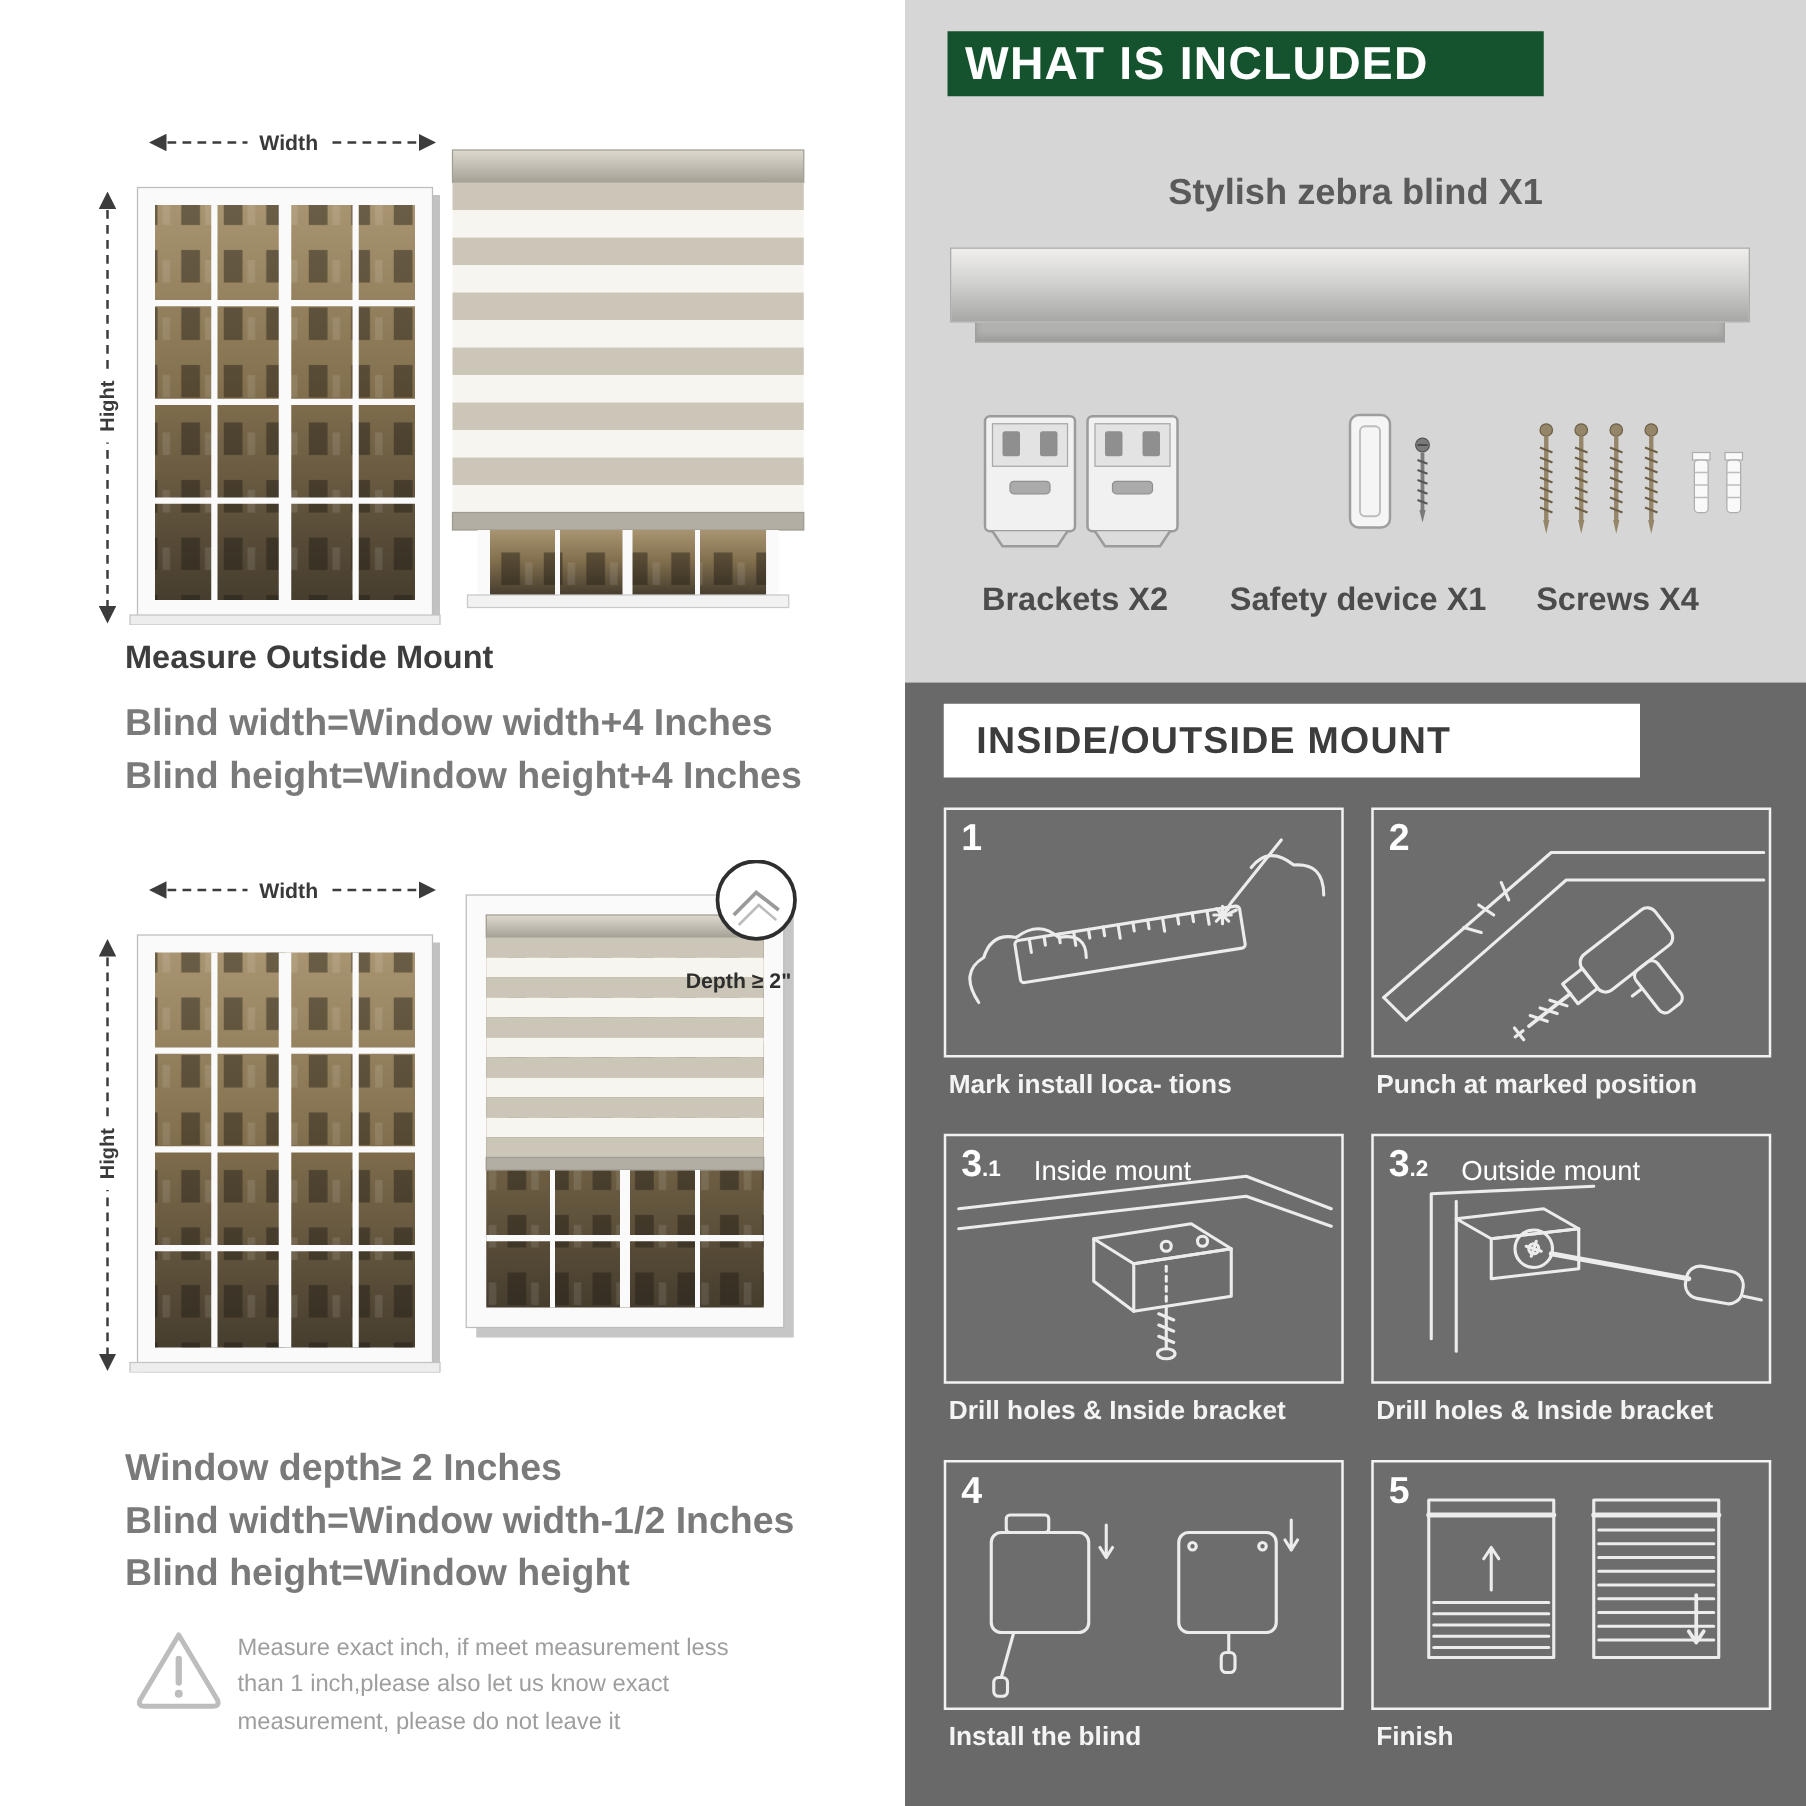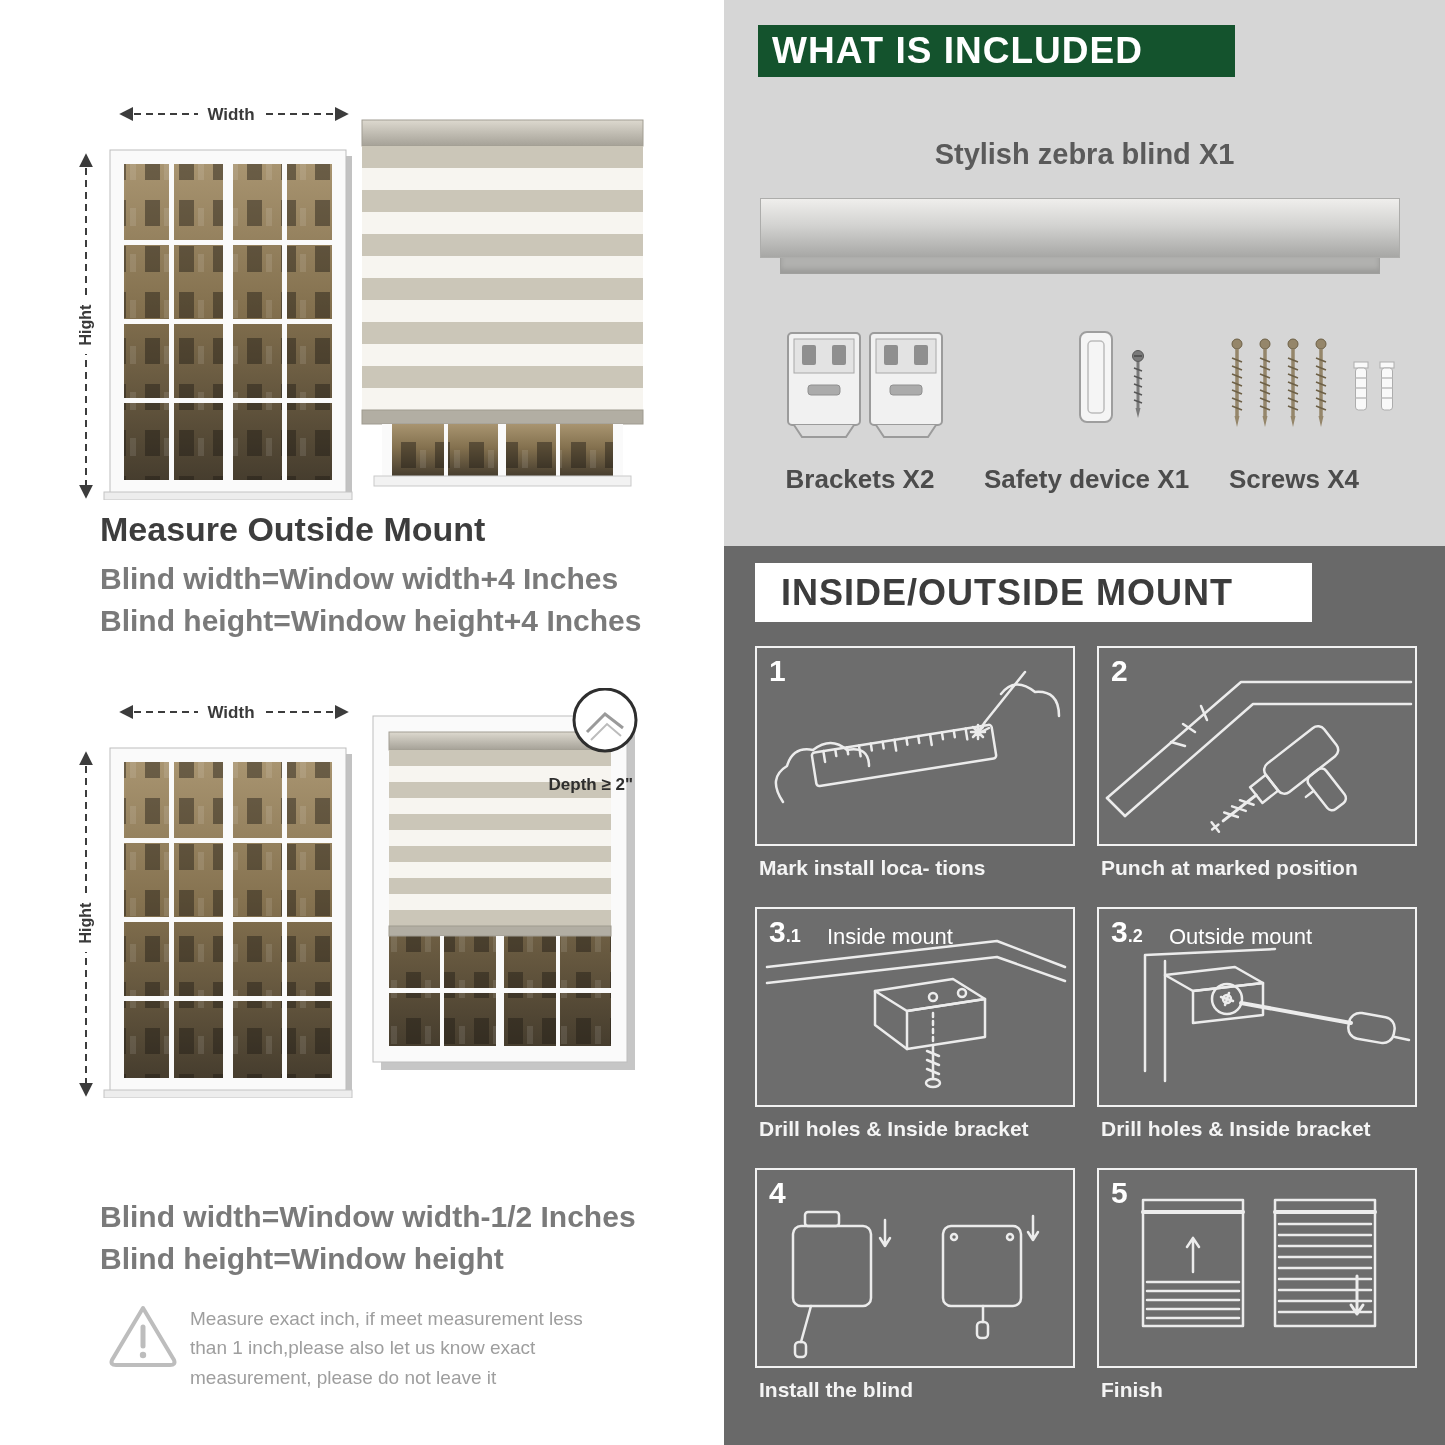--- a/index.html
+++ b/index.html
@@ -5,21 +5,21 @@
   html,body{margin:0;padding:0;background:#fff;}
   #page{position:relative;width:1445px;height:1445px;background:#fff;overflow:hidden;
         font-family:"Liberation Sans","DejaVu Sans",sans-serif;}
   .abs{position:absolute;}
 
   
   .left{position:absolute;left:0;top:0;width:724px;height:1445px;background:#fff;}
   .left-header{position:absolute;left:30px;top:27px;width:472px;height:54px;background:#a5a5a5;
       color:#fff;font-size:37px;font-weight:bold;letter-spacing:1px;display:flex;align-items:center;
       padding-left:12px;box-sizing:border-box;}
-  .sec-title{position:absolute;left:100px;font-size:34px;font-weight:bold;color:#3d3d3d;}
+  .sec-title{position:absolute;left:100px;font-size:26px;font-weight:bold;color:#3d3d3d;}
   .sec-line{position:absolute;left:100px;font-size:30px;font-weight:bold;color:#7a7a7a;}
   .warn-text{position:absolute;left:190px;top:1304px;width:432px;font-size:19px;color:#9e9e9e;
       line-height:1.55;}
 
   
   .right-top{position:absolute;left:724px;top:0;width:721px;height:546px;background:#d6d6d6;}
   .rt-header{position:absolute;left:34px;top:25px;width:477px;height:52px;background:#14532d;
       color:#fff;font-size:37px;font-weight:bold;letter-spacing:1px;display:flex;align-items:center;
       padding-left:14px;box-sizing:border-box;}
   .product-label{position:absolute;left:0;top:138px;width:100%;text-align:center;
@@ -28,21 +28,21 @@
       background:linear-gradient(180deg,#efeeec 0%,#d3d3d1 45%,#a7a7a5 100%);
       border:1px solid #adadab;box-sizing:border-box;}
   .headrail-lip{position:absolute;left:56px;top:258px;width:600px;height:16px;background:#b1b1af;
       border:1px solid #a0a09e;border-top:none;box-sizing:border-box;
       box-shadow:inset 0 -4px 5px rgba(0,0,0,0.12);}
   .item-label{position:absolute;top:464px;font-size:26px;font-weight:bold;color:#4c4c4c;text-align:center;}
 
   
   .right-bottom{position:absolute;left:724px;top:546px;width:721px;height:899px;background:#696969;}
   .rb-header{position:absolute;left:31px;top:17px;width:557px;height:59px;background:#ffffff;
-      color:#3c3c3c;font-size:36px;font-weight:bold;letter-spacing:1px;display:flex;align-items:center;
+      color:#3c3c3c;font-size:30px;font-weight:bold;letter-spacing:1px;display:flex;align-items:center;
       padding-left:26px;box-sizing:border-box;}
   .steps-grid{position:absolute;left:31px;top:100px;width:662px;display:grid;
       grid-template-columns:320px 320px;column-gap:22px;}
   .step{margin-bottom:26px;}
   .step-frame{position:relative;height:196px;border:2px solid #f2f2f2;
       background:rgba(255,255,255,0.03);}
   .step-frame svg{position:absolute;left:0;top:0;width:100%;height:100%;}
   .step-num{position:absolute;top:6px;left:12px;font-size:30px;font-weight:bold;color:#fff;z-index:2;}
   .step-num .sub{font-size:18px;}
   .step-label{position:absolute;top:15px;left:70px;font-size:22px;font-weight:normal;color:#fff;z-index:2;}
@@ -178,20 +178,21 @@
       <rect x="191" y="248" width="4" height="110" fill="#fafafa"></rect>
       <rect x="24" y="300" width="222" height="5" fill="#fafafa"></rect>
       <g>
         <circle cx="240" cy="32" r="31" fill="#ffffff" stroke="#2e2e2e" stroke-width="3"></circle>
         <polyline points="222,44 240,26 258,40" fill="none" stroke="#9a9a9a" stroke-width="3"></polyline>
         <polyline points="226,52 242,36 256,48" fill="none" stroke="#bcbcbc" stroke-width="2"></polyline>
       </g>
       <text x="268" y="102" text-anchor="end" font-size="17" font-weight="bold" fill="#2e2e2e">Depth ≥ 2"</text>
     </svg>
 
+    <div class="sec-line" style="top:1158px">Window depth≥ 2 Inches</div>
     <div class="sec-line" style="top:1200px">Blind width=Window width-1/2 Inches</div>
     <div class="sec-line" style="top:1242px">Blind height=Window height</div>
 
     <svg class="abs" style="left:106px;top:1302px" width="74" height="68" viewBox="0 0 74 68">
       <path d="M37,6 L68,58 Q70,63 64,63 L10,63 Q4,63 6,58 Z" fill="none" stroke="#bdbdbd" stroke-width="4" stroke-linejoin="round"></path>
       <line x1="37" y1="25" x2="37" y2="44" stroke="#bdbdbd" stroke-width="5" stroke-linecap="round"></line>
       <circle cx="37" cy="53" r="3.2" fill="#bdbdbd"></circle>
     </svg>
     <div class="warn-text">Measure exact inch, if meet measurement less than 1 inch,please also let us know exact measurement, please do not leave it</div>
   </div>

